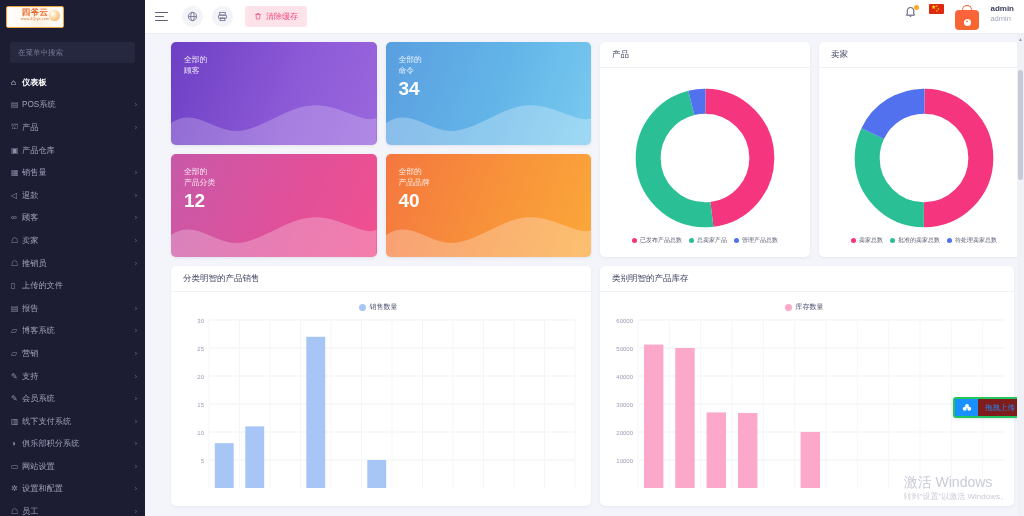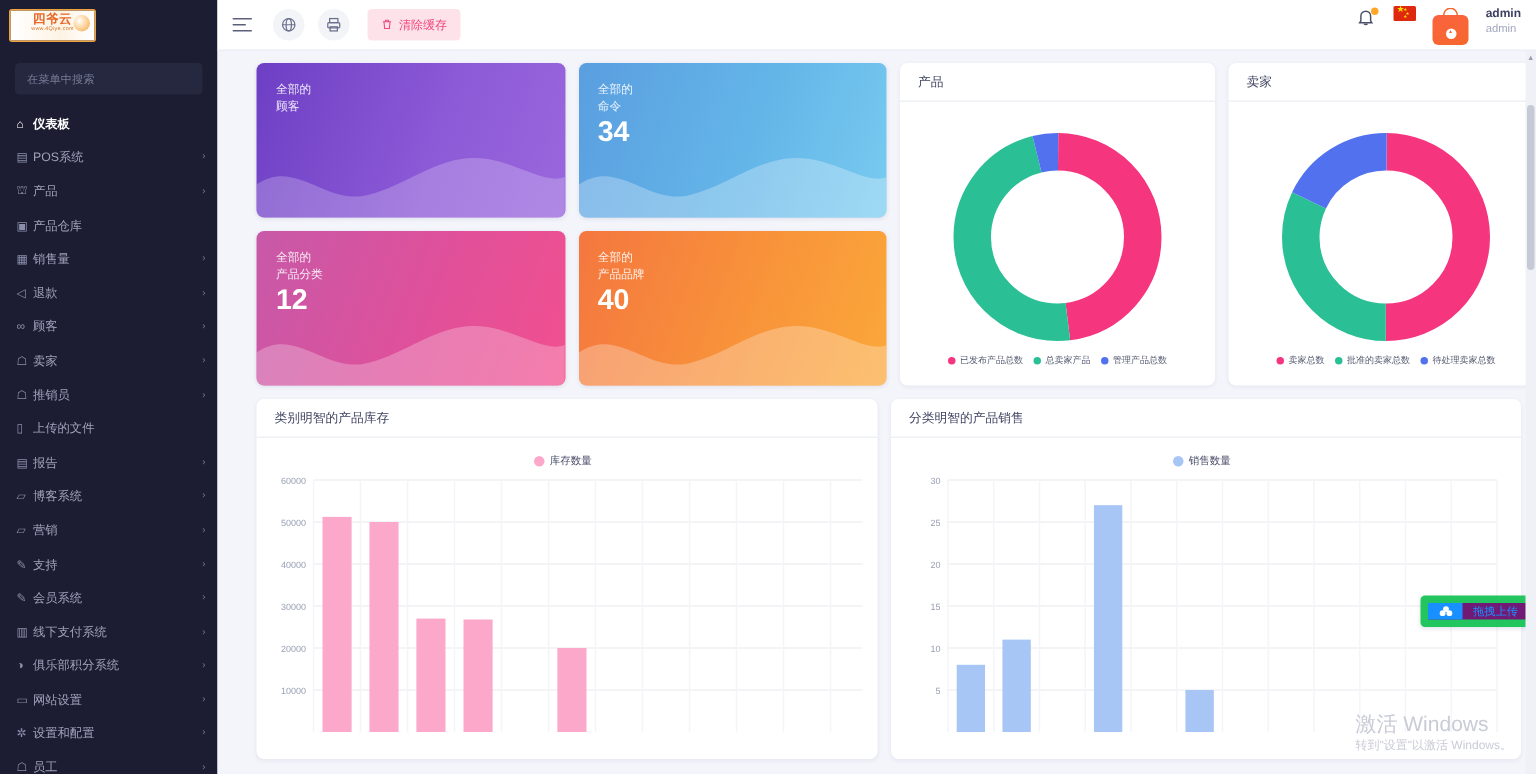--- a/index.html
+++ b/index.html
@@ -186,21 +186,21 @@
   .watermark {
     position:absolute; right: 16px; bottom: 14px;
     text-align: left; color:#c6c8d4; pointer-events:none;
   }
   .watermark .w1 { font-size: 14px; line-height: 18px; color:#c9cbd6;}
   .watermark .w2 { font-size: 8px; color:#c9cbd6;}
 
   .upload-widget {
     position:absolute; right: 0px; top: 397px;
     display:flex; align-items:center;
-    background:#701a75; border:5px solid #22c55e;
+    background:#7f1d1d; border:2px solid #22c55e;
     border-radius: 3px; height: 21px; overflow:hidden;
     box-shadow: 0 1px 3px rgba(40,60,110,.12);
     cursor:pointer;
   }
   .upload-icon {
     width: 23px; height: 21px; background:#1890ff; color:#fff;
     display:flex;align-items:center;justify-content:center; font-size:10px;
   }
   .upload-label { font-size: 7.5px; color:#1890ff; padding: 0 7px; white-space:nowrap;}
   .scrollbar-track{
@@ -469,20 +469,69 @@
                 <span class="legend-item">
                   <span class="legend-dot" style="background:#5271ef"></span>
                   <span>待处理卖家总数</span>
                 </span>
               </div>
           </div>
         </section>
       </div>
 
       <div class="row2">
+        <section class="panel chart-panel chart-left">
+          <div class="panel-head">分类明智的产品销售</div>
+          <div class="chart-body">
+            <div class="chart-legend">
+              <span class="d" id="lgd2" style="background: rgb(167, 197, 245);"></span>
+              <span class="t">销售数量</span>
+            </div>
+            <div class="plot"><svg width="100%" height="176" id="bar2">
+                  <line x1="34" y1="146.0" x2="400" y2="146.0" stroke="#f0f1f5" stroke-width="1"></line>
+                  <text x="29" y="148.5" text-anchor="end" font-size="6" fill="#9aa0b4" font-family="Liberation Sans, sans-serif">5</text>
+                  <line x1="34" y1="118.0" x2="400" y2="118.0" stroke="#f0f1f5" stroke-width="1"></line>
+                  <text x="29" y="120.5" text-anchor="end" font-size="6" fill="#9aa0b4" font-family="Liberation Sans, sans-serif">10</text>
+                  <line x1="34" y1="90.0" x2="400" y2="90.0" stroke="#f0f1f5" stroke-width="1"></line>
+                  <text x="29" y="92.5" text-anchor="end" font-size="6" fill="#9aa0b4" font-family="Liberation Sans, sans-serif">15</text>
+                  <line x1="34" y1="62.0" x2="400" y2="62.0" stroke="#f0f1f5" stroke-width="1"></line>
+                  <text x="29" y="64.5" text-anchor="end" font-size="6" fill="#9aa0b4" font-family="Liberation Sans, sans-serif">20</text>
+                  <line x1="34" y1="34.0" x2="400" y2="34.0" stroke="#f0f1f5" stroke-width="1"></line>
+                  <text x="29" y="36.5" text-anchor="end" font-size="6" fill="#9aa0b4" font-family="Liberation Sans, sans-serif">25</text>
+                  <line x1="34" y1="6.0" x2="400" y2="6.0" stroke="#f0f1f5" stroke-width="1"></line>
+                  <text x="29" y="8.5" text-anchor="end" font-size="6" fill="#9aa0b4" font-family="Liberation Sans, sans-serif">30</text>
+                  <line x1="34.0" y1="6" x2="34.0" y2="174" stroke="#f4f5f9" stroke-width="1"></line>
+                  <line x1="64.5" y1="6" x2="64.5" y2="174" stroke="#f4f5f9" stroke-width="1"></line>
+                  <line x1="95.0" y1="6" x2="95.0" y2="174" stroke="#f4f5f9" stroke-width="1"></line>
+                  <line x1="125.5" y1="6" x2="125.5" y2="174" stroke="#f4f5f9" stroke-width="1"></line>
+                  <line x1="156.0" y1="6" x2="156.0" y2="174" stroke="#f4f5f9" stroke-width="1"></line>
+                  <line x1="186.5" y1="6" x2="186.5" y2="174" stroke="#f4f5f9" stroke-width="1"></line>
+                  <line x1="217.0" y1="6" x2="217.0" y2="174" stroke="#f4f5f9" stroke-width="1"></line>
+                  <line x1="247.5" y1="6" x2="247.5" y2="174" stroke="#f4f5f9" stroke-width="1"></line>
+                  <line x1="278.0" y1="6" x2="278.0" y2="174" stroke="#f4f5f9" stroke-width="1"></line>
+                  <line x1="308.5" y1="6" x2="308.5" y2="174" stroke="#f4f5f9" stroke-width="1"></line>
+                  <line x1="339.0" y1="6" x2="339.0" y2="174" stroke="#f4f5f9" stroke-width="1"></line>
+                  <line x1="369.5" y1="6" x2="369.5" y2="174" stroke="#f4f5f9" stroke-width="1"></line>
+                  <line x1="400.0" y1="6" x2="400.0" y2="174" stroke="#f4f5f9" stroke-width="1"></line>
+                  <rect x="39.8" y="129.2" width="18.9" height="44.8" fill="#a7c5f5">
+                    <title>8</title>
+                  </rect>
+                  <rect x="70.3" y="112.4" width="18.9" height="61.6" fill="#a7c5f5">
+                    <title>11</title>
+                  </rect>
+                  <rect x="131.3" y="22.8" width="18.9" height="151.2" fill="#a7c5f5">
+                    <title>27</title>
+                  </rect>
+                  <rect x="192.3" y="146.0" width="18.9" height="28.0" fill="#a7c5f5">
+                    <title>5</title>
+                  </rect>
+                </svg></div>
+          </div>
+        </section>
+
         <section class="panel chart-panel chart-right">
           <div class="panel-head">类别明智的产品库存</div>
           <div class="chart-body">
             <div class="chart-legend">
               <span class="d" id="lgd3" style="background: rgb(251, 168, 203);"></span>
               <span class="t">库存数量</span>
             </div>
             <div class="plot"><svg width="100%" height="176" id="bar3">
                   <line x1="34" y1="146.0" x2="410" y2="146.0" stroke="#f0f1f5" stroke-width="1"></line>
                   <text x="29" y="148.5" text-anchor="end" font-size="6" fill="#9aa0b4" font-family="Liberation Sans, sans-serif">10000</text>
@@ -520,69 +569,20 @@
                   </rect>
                   <rect x="134.0" y="99.0" width="19.4" height="75.0" fill="#fba8cb">
                     <title>26800</title>
                   </rect>
                   <rect x="196.6" y="118.0" width="19.4" height="56.0" fill="#fba8cb">
                     <title>20000</title>
                   </rect>
                 </svg></div>
           </div>
         </section>
-
-        <section class="panel chart-panel chart-left">
-          <div class="panel-head">分类明智的产品销售</div>
-          <div class="chart-body">
-            <div class="chart-legend">
-              <span class="d" id="lgd2" style="background: rgb(167, 197, 245);"></span>
-              <span class="t">销售数量</span>
-            </div>
-            <div class="plot"><svg width="100%" height="176" id="bar2">
-                  <line x1="34" y1="146.0" x2="400" y2="146.0" stroke="#f0f1f5" stroke-width="1"></line>
-                  <text x="29" y="148.5" text-anchor="end" font-size="6" fill="#9aa0b4" font-family="Liberation Sans, sans-serif">5</text>
-                  <line x1="34" y1="118.0" x2="400" y2="118.0" stroke="#f0f1f5" stroke-width="1"></line>
-                  <text x="29" y="120.5" text-anchor="end" font-size="6" fill="#9aa0b4" font-family="Liberation Sans, sans-serif">10</text>
-                  <line x1="34" y1="90.0" x2="400" y2="90.0" stroke="#f0f1f5" stroke-width="1"></line>
-                  <text x="29" y="92.5" text-anchor="end" font-size="6" fill="#9aa0b4" font-family="Liberation Sans, sans-serif">15</text>
-                  <line x1="34" y1="62.0" x2="400" y2="62.0" stroke="#f0f1f5" stroke-width="1"></line>
-                  <text x="29" y="64.5" text-anchor="end" font-size="6" fill="#9aa0b4" font-family="Liberation Sans, sans-serif">20</text>
-                  <line x1="34" y1="34.0" x2="400" y2="34.0" stroke="#f0f1f5" stroke-width="1"></line>
-                  <text x="29" y="36.5" text-anchor="end" font-size="6" fill="#9aa0b4" font-family="Liberation Sans, sans-serif">25</text>
-                  <line x1="34" y1="6.0" x2="400" y2="6.0" stroke="#f0f1f5" stroke-width="1"></line>
-                  <text x="29" y="8.5" text-anchor="end" font-size="6" fill="#9aa0b4" font-family="Liberation Sans, sans-serif">30</text>
-                  <line x1="34.0" y1="6" x2="34.0" y2="174" stroke="#f4f5f9" stroke-width="1"></line>
-                  <line x1="64.5" y1="6" x2="64.5" y2="174" stroke="#f4f5f9" stroke-width="1"></line>
-                  <line x1="95.0" y1="6" x2="95.0" y2="174" stroke="#f4f5f9" stroke-width="1"></line>
-                  <line x1="125.5" y1="6" x2="125.5" y2="174" stroke="#f4f5f9" stroke-width="1"></line>
-                  <line x1="156.0" y1="6" x2="156.0" y2="174" stroke="#f4f5f9" stroke-width="1"></line>
-                  <line x1="186.5" y1="6" x2="186.5" y2="174" stroke="#f4f5f9" stroke-width="1"></line>
-                  <line x1="217.0" y1="6" x2="217.0" y2="174" stroke="#f4f5f9" stroke-width="1"></line>
-                  <line x1="247.5" y1="6" x2="247.5" y2="174" stroke="#f4f5f9" stroke-width="1"></line>
-                  <line x1="278.0" y1="6" x2="278.0" y2="174" stroke="#f4f5f9" stroke-width="1"></line>
-                  <line x1="308.5" y1="6" x2="308.5" y2="174" stroke="#f4f5f9" stroke-width="1"></line>
-                  <line x1="339.0" y1="6" x2="339.0" y2="174" stroke="#f4f5f9" stroke-width="1"></line>
-                  <line x1="369.5" y1="6" x2="369.5" y2="174" stroke="#f4f5f9" stroke-width="1"></line>
-                  <line x1="400.0" y1="6" x2="400.0" y2="174" stroke="#f4f5f9" stroke-width="1"></line>
-                  <rect x="39.8" y="129.2" width="18.9" height="44.8" fill="#a7c5f5">
-                    <title>8</title>
-                  </rect>
-                  <rect x="70.3" y="112.4" width="18.9" height="61.6" fill="#a7c5f5">
-                    <title>11</title>
-                  </rect>
-                  <rect x="131.3" y="22.8" width="18.9" height="151.2" fill="#a7c5f5">
-                    <title>27</title>
-                  </rect>
-                  <rect x="192.3" y="146.0" width="18.9" height="28.0" fill="#a7c5f5">
-                    <title>5</title>
-                  </rect>
-                </svg></div>
-          </div>
-        </section>
       </div>
     </div>
 
     <div class="watermark">
       <div class="w1">激活 Windows</div>
       <div class="w2">转到"设置"以激活 Windows。</div>
     </div>
 
     <div class="upload-widget">
       <div class="upload-icon">

